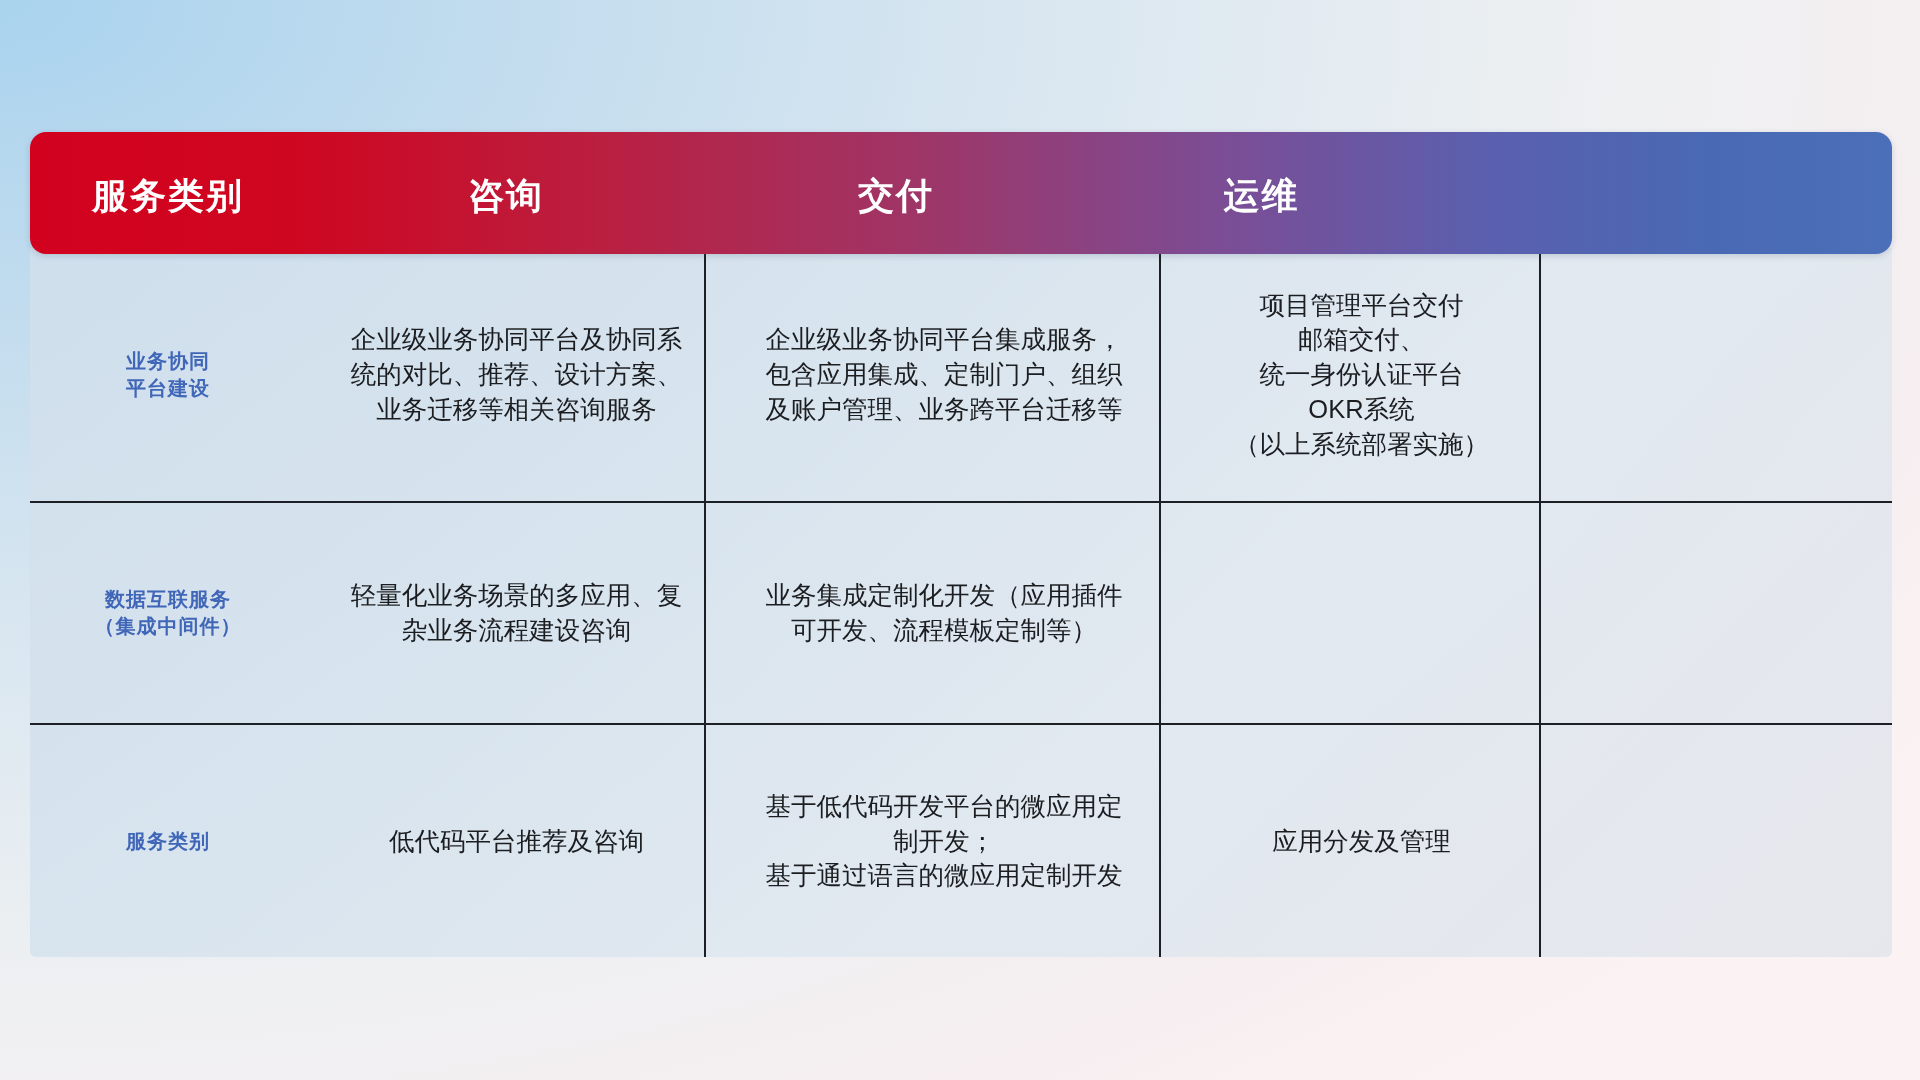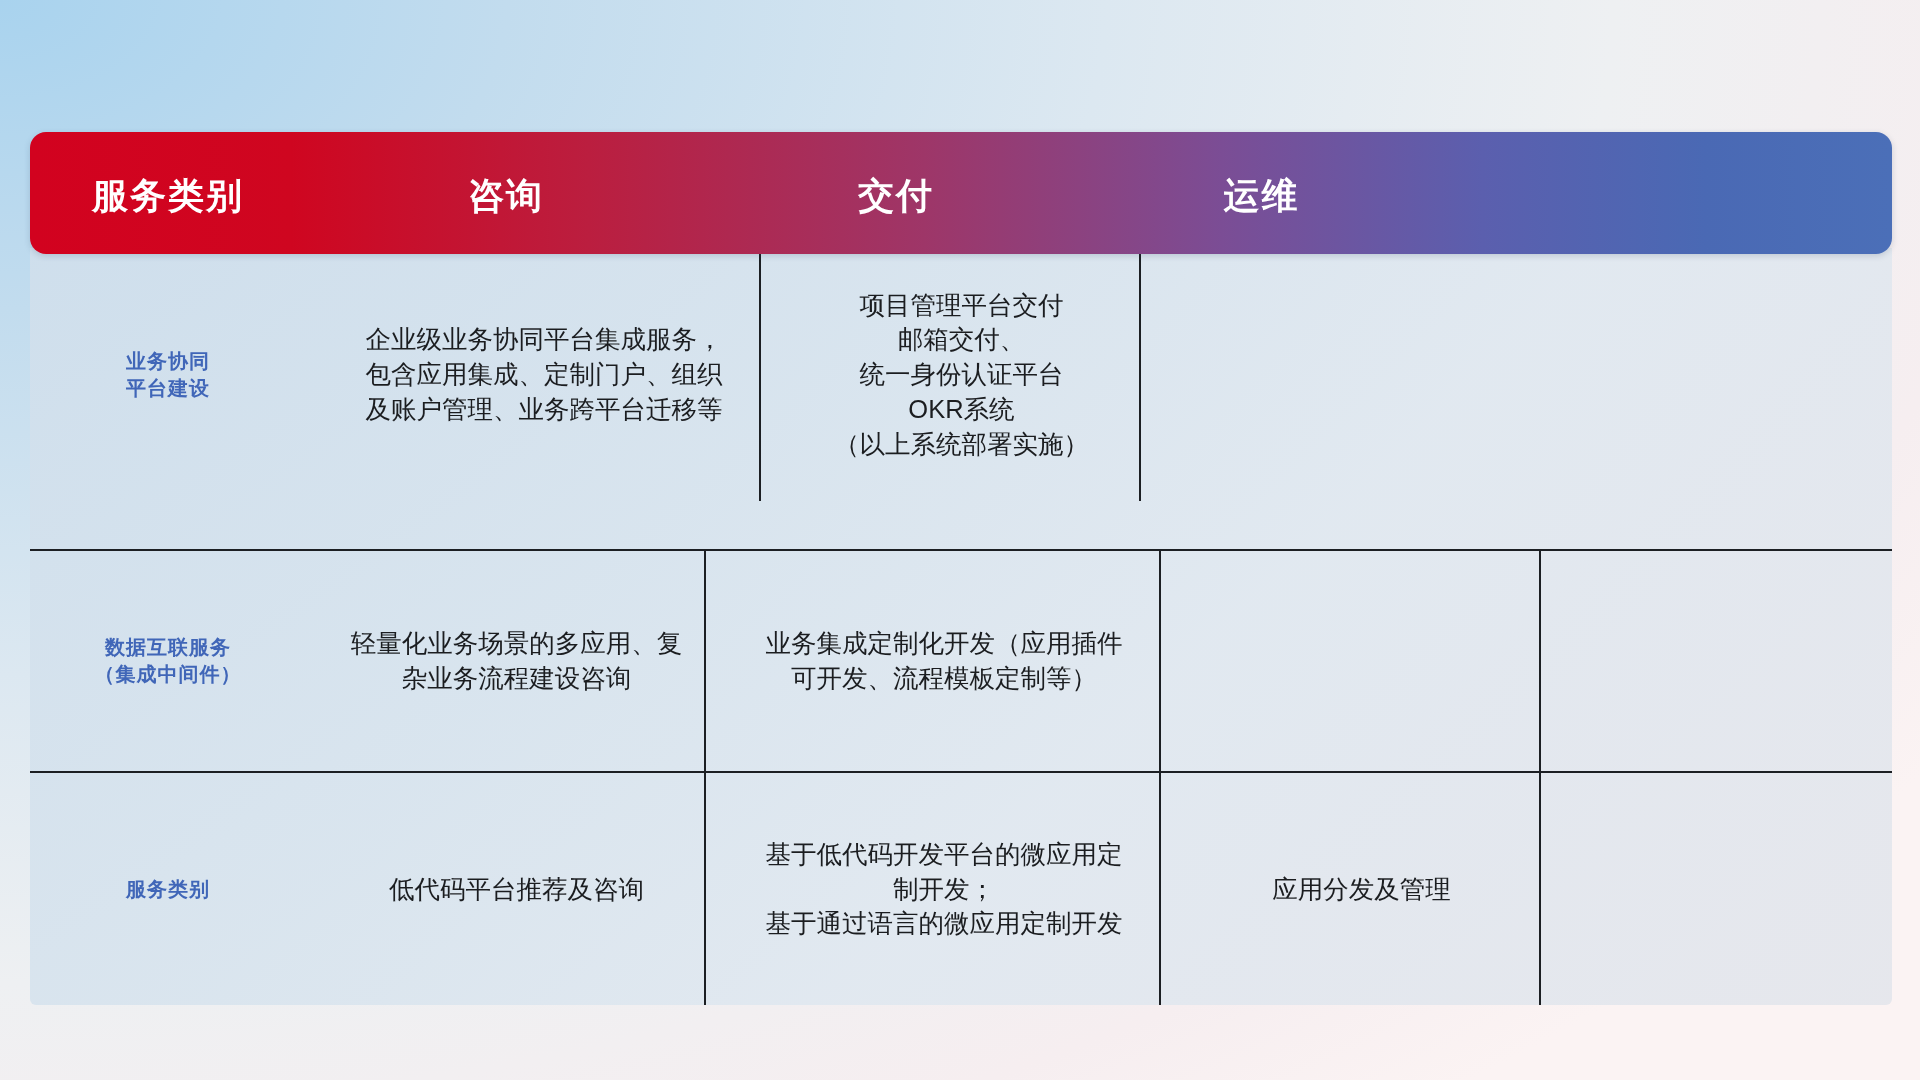--- a/index.html
+++ b/index.html
@@ -104,21 +104,21 @@
   }
 
   
   .c1 { width: 276px; }
   .c2 { width: 400px; }
   .c3 { width: 455px; }
   .c4 { width: 380px; }
   .c5 { width: 351px; }
 
   .r1 { height: 253px; }
-  .r2 { height: 220px; margin-top: 48px; }
+  .r2 { height: 220px; }
   .r3 { height: 232px; }
 </style>
 </head>
 <body>
 
 <div id="stage">
 
   <div id="table-wrap">
 
     <div class="thead">
@@ -126,20 +126,23 @@
       <div class="th c2">咨询</div>
       <div class="th c4">交付</div>
       <div class="th c5">运维</div>
     </div>
 
     <div class="tbody">
 
       <div class="trow r1">
         <div class="td rowlabel c1">业务协同
 平台建设</div>
+        <div class="td sep c2">企业级业务协同平台及协同系
+统的对比、推荐、设计方案、
+业务迁移等相关咨询服务</div>
         <div class="td sep c3">企业级业务协同平台集成服务，
 包含应用集成、定制门户、组织
 及账户管理、业务跨平台迁移等</div>
         <div class="td sep c4">项目管理平台交付
 邮箱交付、
 统一身份认证平台
 OKR系统
 （以上系统部署实施）</div>
       </div>
 

